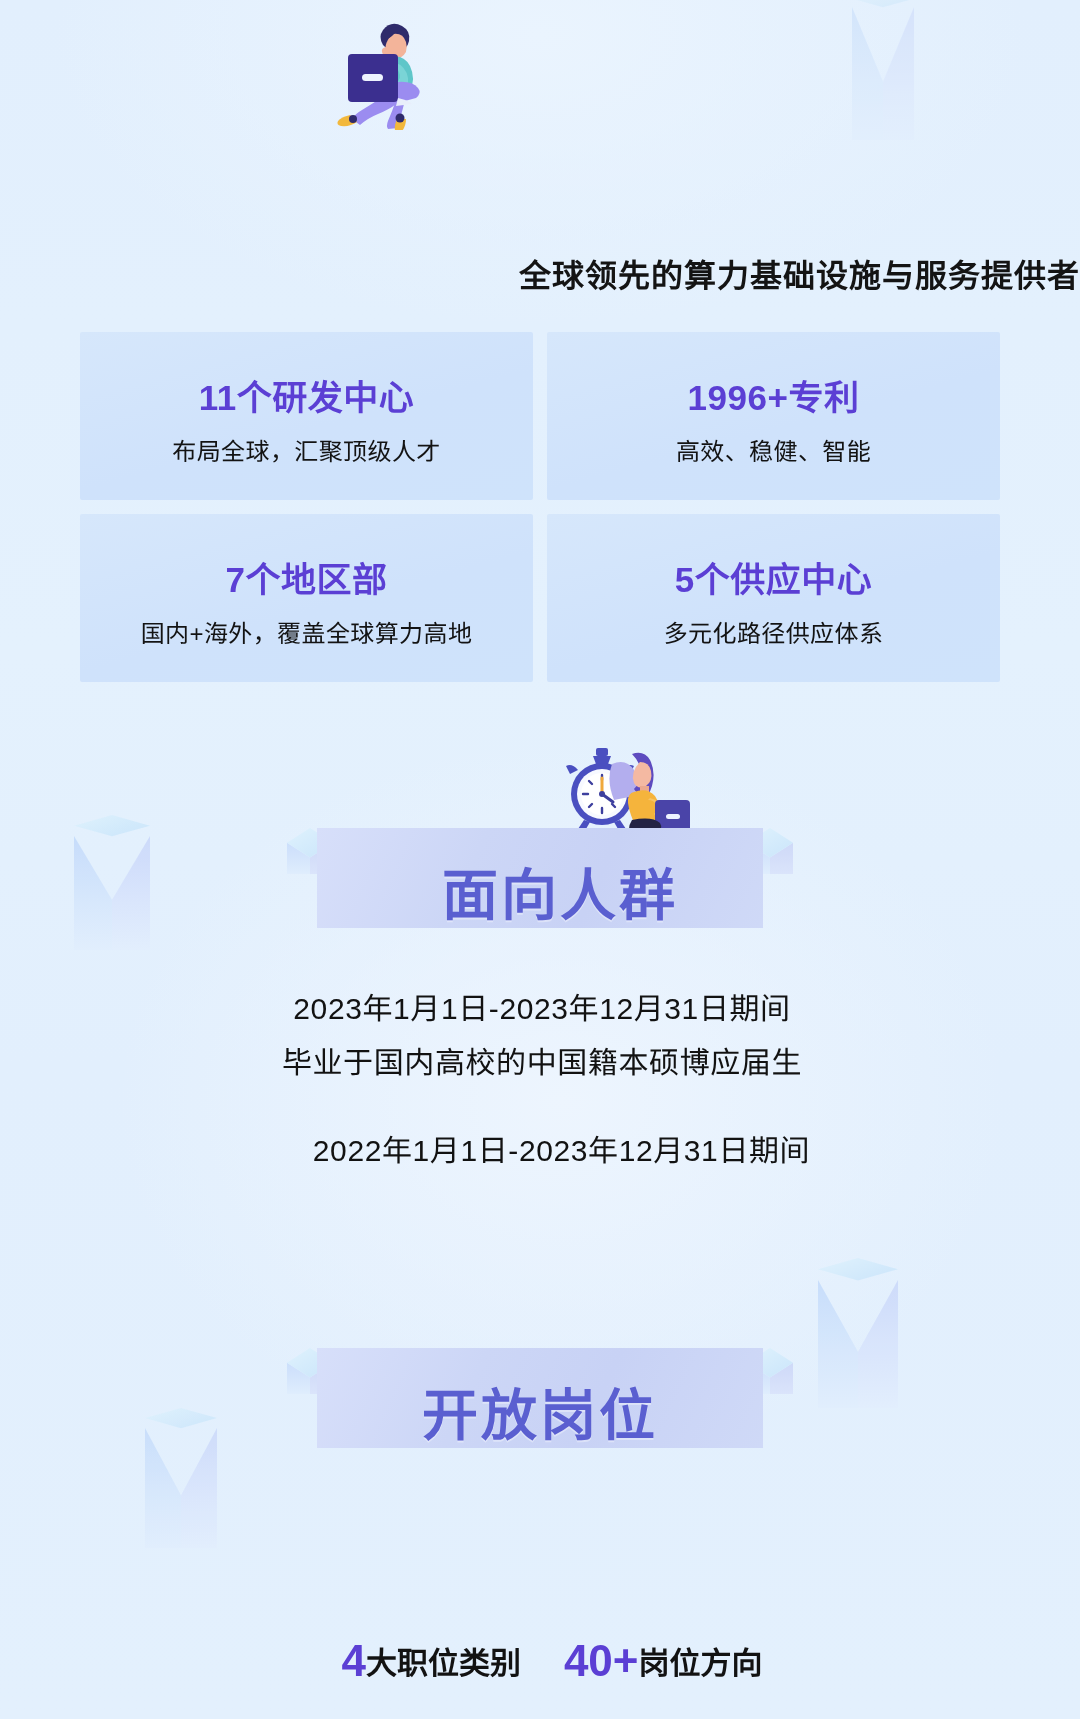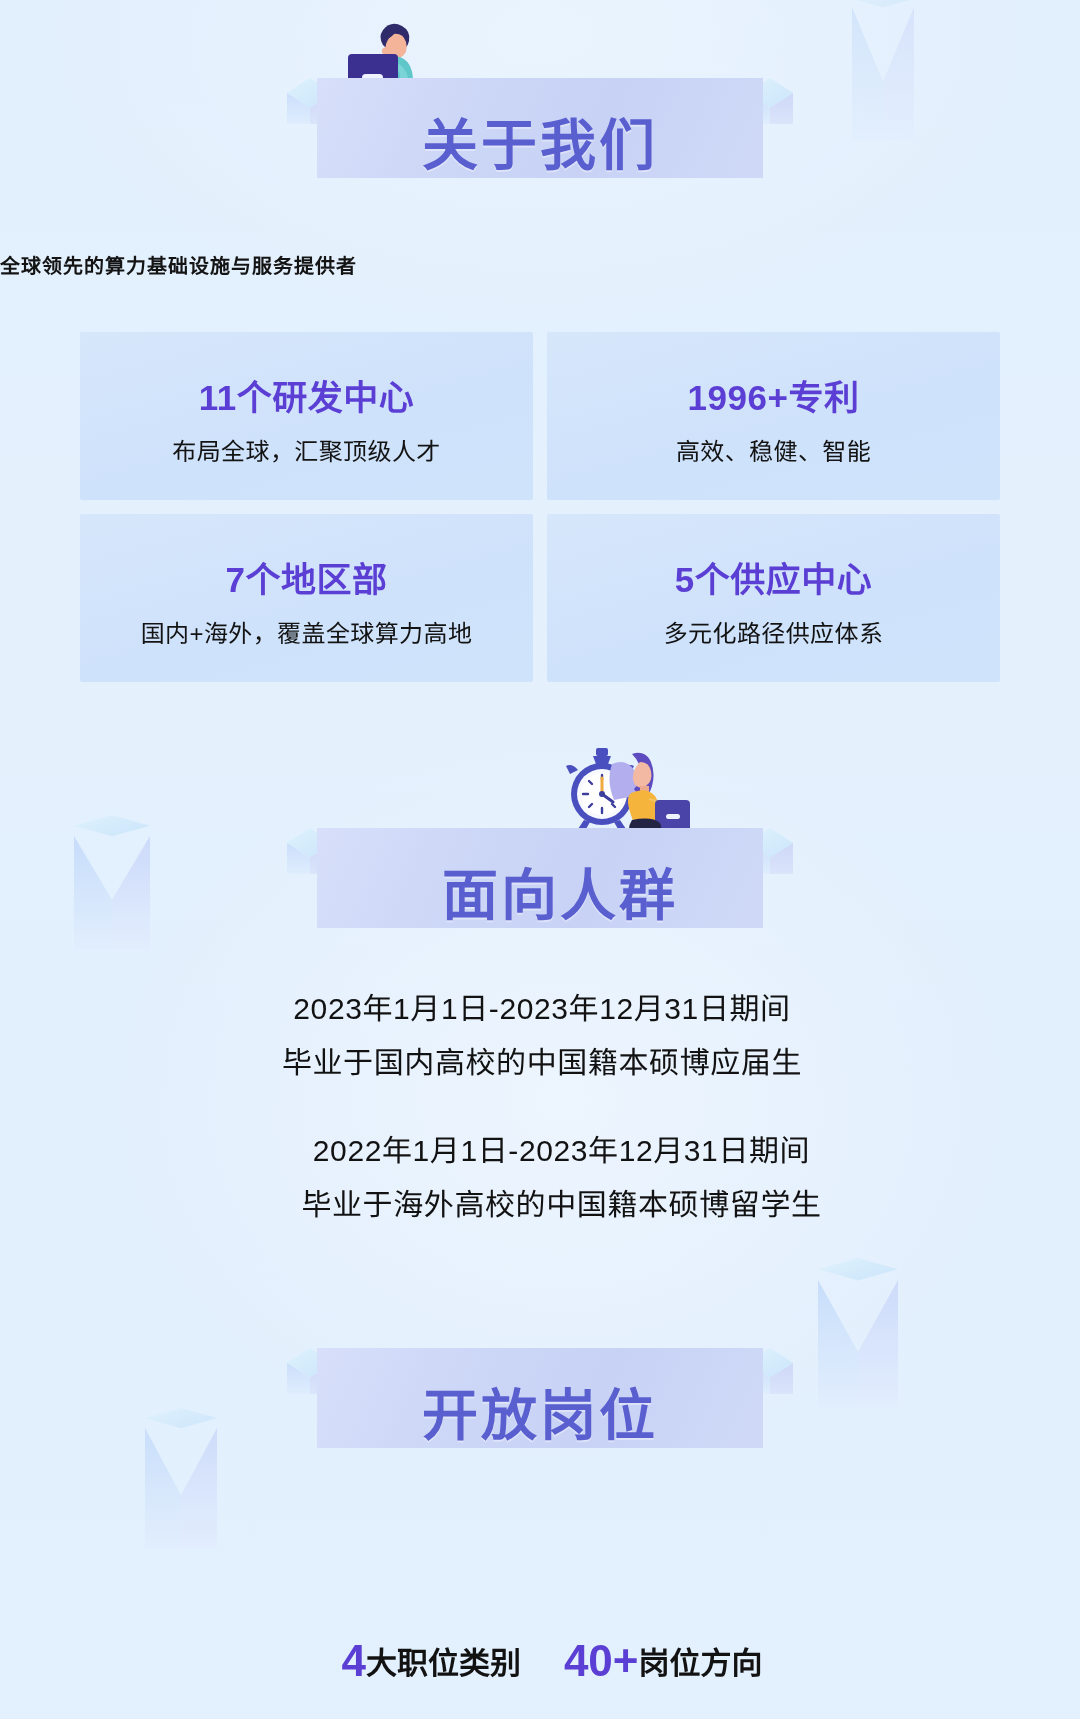--- a/index.html
+++ b/index.html
@@ -104,22 +104,22 @@
     color: #5a5fd0;
     font-weight: bold;
     letter-spacing: 3px;
     text-shadow: 0 2px 0 rgba(255,255,255,.35);
   }
 
   
   .section-subtitle {
     position: absolute;
     left: 0; right: 0;
-    text-align: left;
-    font-size: 20px;
+    text-align: right;
+    font-size: 32px;
     font-weight: bold;
     color: #141414;
     letter-spacing: 1px;
     font-family: Liberation Serif, serif;
   }
 
   
   .cards {
     position: absolute;
     left: 80px;
@@ -243,34 +243,20 @@
       <ellipse cx="33" cy="101" rx="4" ry="4" fill="#2f2b6b"></ellipse>
       <path d="M77 101 q-3 7-2 11 q2 4 7 1 q4-5 4-12z" fill="#f2b83c"></path>
       <ellipse cx="80" cy="100" rx="4.5" ry="4.5" fill="#2f2b6b"></ellipse>
 
       <rect x="28" y="36" width="50" height="48" rx="4" fill="#3b2f8f"></rect>
       <rect x="42" y="56" width="21" height="7" rx="3.5" fill="#eef3ff"></rect>
       <path d="M78 80 q10 2 14 6 l-16 2z" fill="#e8eefb"></path>
     </svg>
   </div>
 
-  <div class="banner" style="top:78px; width:446px; height:100px;">
-    <div class="cap-l">
-        <i class="b"></i>
-        <i class="c"></i>
-        <i class="a"></i>
-      </div>
-    <div class="cap-r">
-        <i class="b"></i>
-        <i class="c"></i>
-        <i class="a"></i>
-      </div>
-    <div class="slab"></div>
-    <div class="banner-title" style="top:22px; font-size:56px;">关于我们</div>
-  </div>
 
   <div class="section-subtitle" style="top:250px;">全球领先的算力基础设施与服务提供者</div>
 
   <div class="cards" style="top:332px;">
     <div class="card">
       <div class="card-title">11个研发中心</div>
       <div class="card-desc">布局全球，汇聚顶级人才</div>
     </div>
     <div class="card">
       <div class="card-title">1996+专利</div>
@@ -355,21 +341,20 @@
     <div class="banner-title" style="top:22px; font-size:56px;margin-left:40px;">面向人群</div>
   </div>
 
   <div class="paragraphs" style="top:982px;">
     <div class="para">
       <div class="line">2023年1月1日-2023年12月31日期间</div>
       <div class="line">毕业于国内高校的中国籍本硕博应届生</div>
     </div>
     <div class="para">
       <div class="line">2022年1月1日-2023年12月31日期间</div>
-      <div class="line">毕业于海外高校的中国籍本硕博留学生</div>
     </div>
   </div>
 
   <div class="banner" style="top:1348px; width:446px; height:100px;">
     <div class="cap-l">
         <i class="b"></i>
         <i class="c"></i>
         <i class="a"></i>
       </div>
     <div class="cap-r">

